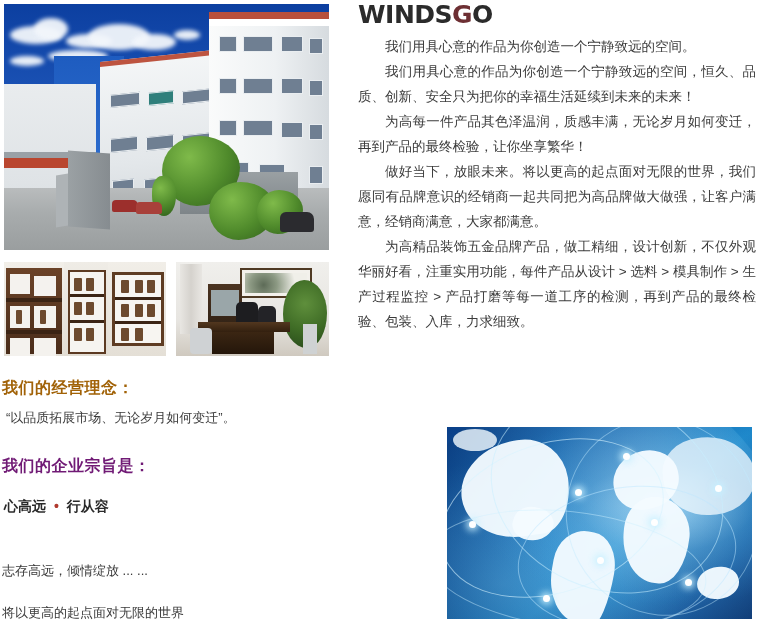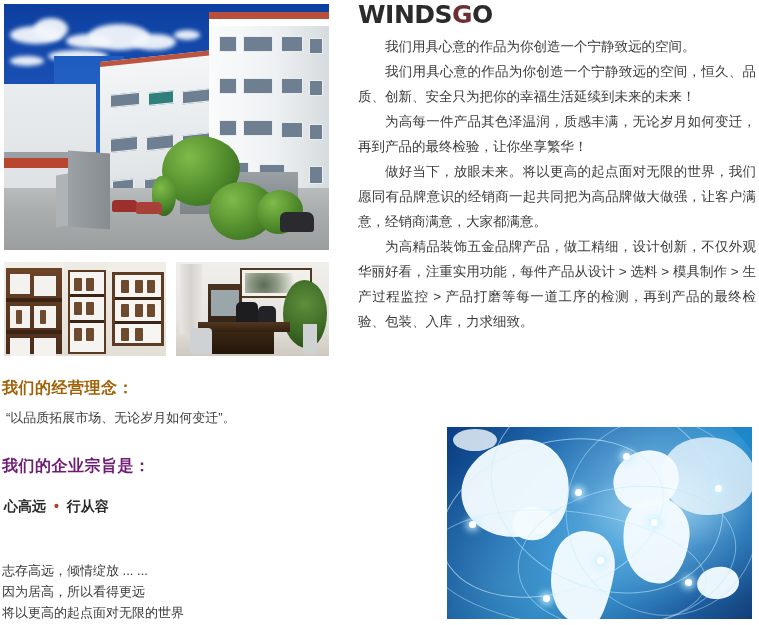--- a/index.html
+++ b/index.html
@@ -517,21 +517,20 @@
   <div class="heading h-purpose" style="color: #701a75; font-family: Liberation Mono, monospace;">我们的企业宗旨是：</div>
 
   <div class="motto-line m1">
     <span>心高远</span>
     <span class="dot" style="color: rgb(176, 58, 46);">•</span>
     <span>行从容</span>
   </div>
 
 
   <div class="tagline tg1">志存高远，倾情绽放 ... ...</div>
-  <div class="tagline tg2">因为居高，所以看得更远</div>
   <div class="tagline tg3">将以更高的起点面对无限的世界</div>
 </div>
 
 <div class="right-col">
 
   <div class="brand-logo" style="color: rgb(43, 43, 43);">
     <span>WINDS<span class="accent" style="color: rgb(109, 47, 51);">G</span>O</span>
   </div>
 
   <div class="about">

